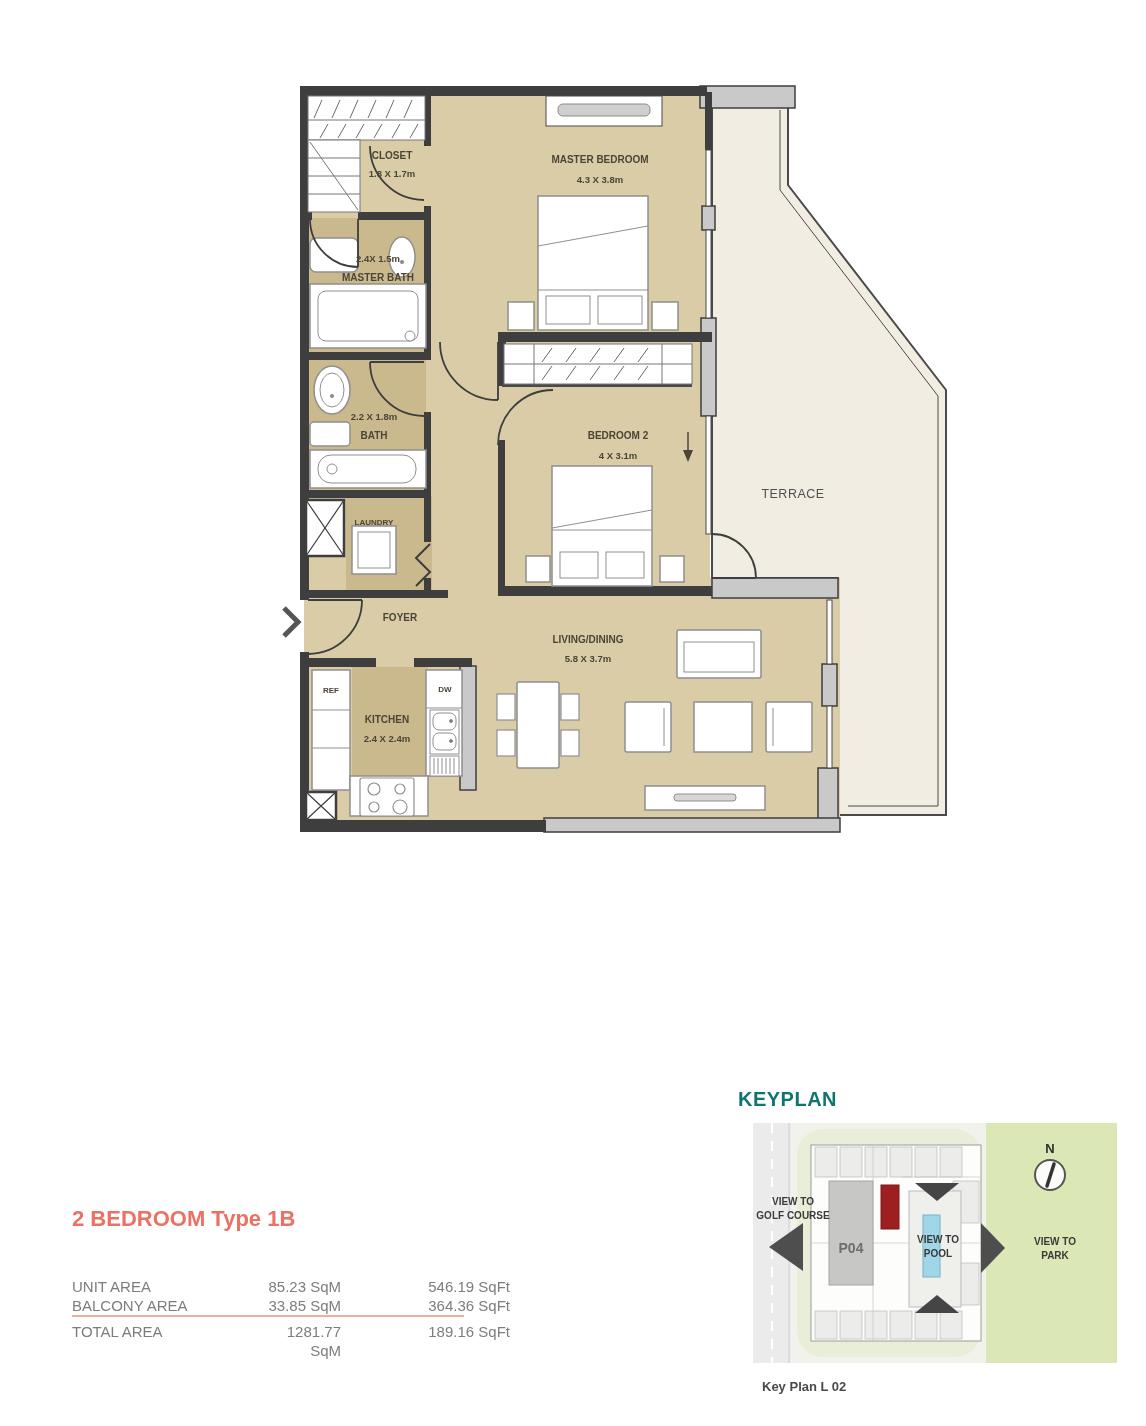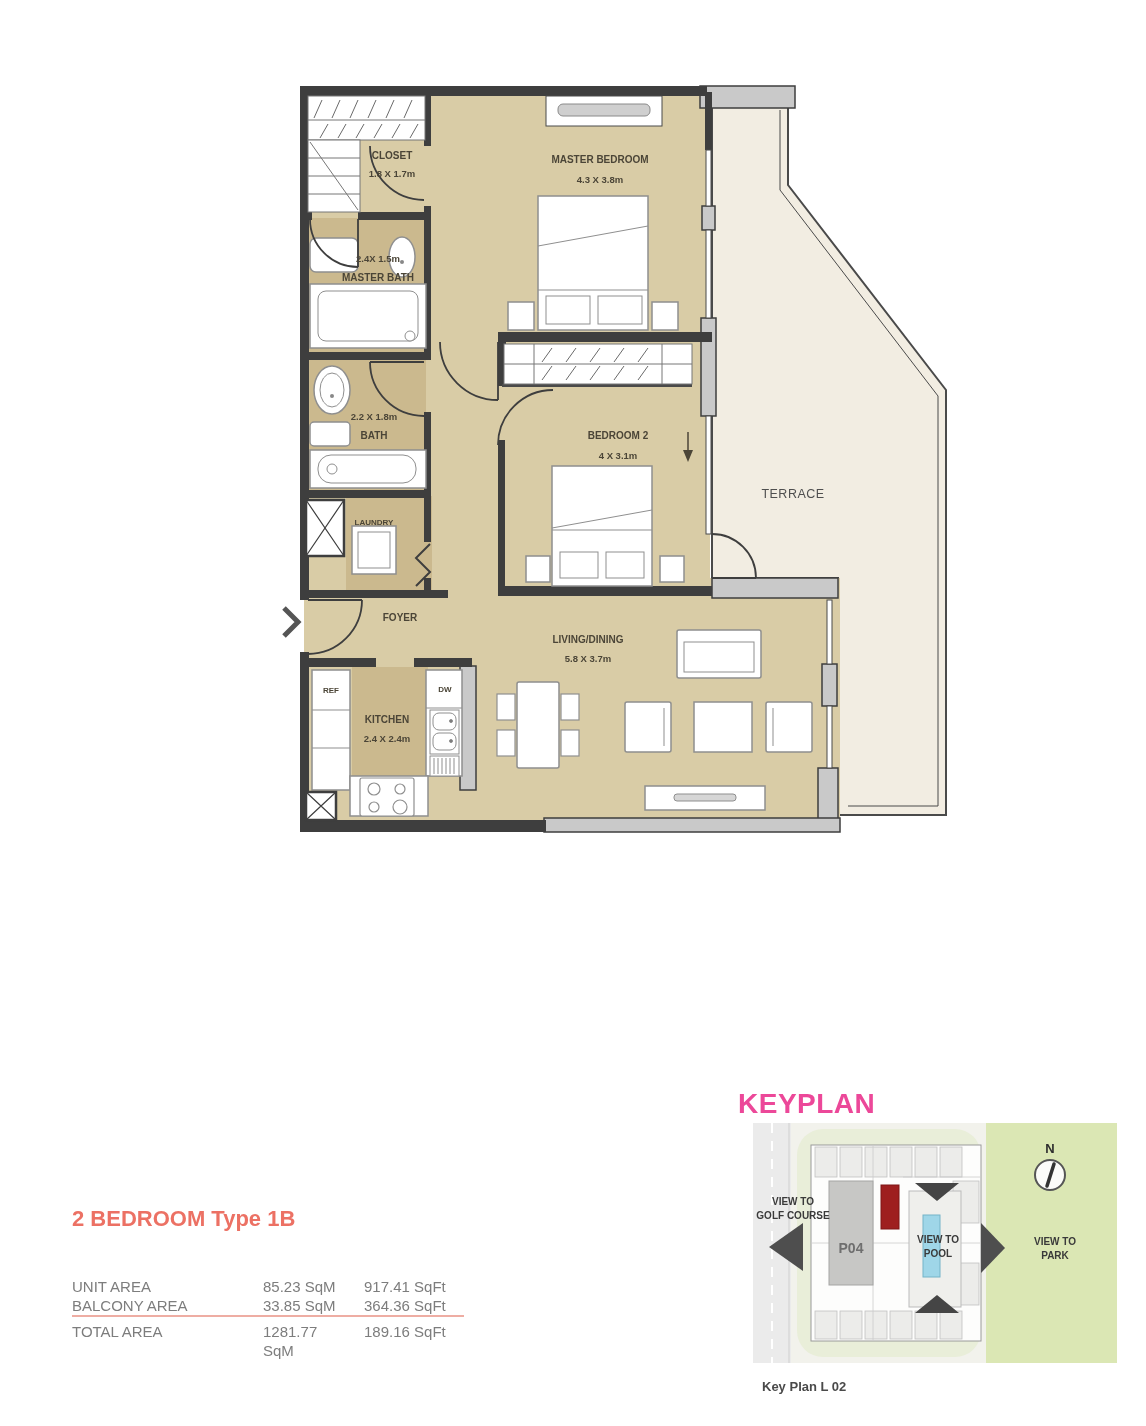--- a/index.html
+++ b/index.html
@@ -10,26 +10,26 @@
   .lbl{font-family:"Liberation Sans",sans-serif;font-weight:bold;font-size:10px;fill:#4b4537;text-anchor:middle;}
   .dim{font-family:"Liberation Sans",sans-serif;font-weight:bold;font-size:9.5px;fill:#4b4537;text-anchor:middle;}
   .tiny{font-family:"Liberation Sans",sans-serif;font-weight:bold;font-size:8px;fill:#4b4537;text-anchor:middle;}
   .terr{font-family:"Liberation Sans",sans-serif;font-size:12.5px;fill:#4f4f4f;text-anchor:middle;letter-spacing:.5px;}
   
   .kp{font-family:"Liberation Sans",sans-serif;font-weight:bold;font-size:10px;fill:#3a3a3a;text-anchor:middle;}
   .kp-big{font-family:"Liberation Sans",sans-serif;font-weight:bold;font-size:14px;fill:#6f6f6f;text-anchor:middle;}
   .kp-n{font-family:"Liberation Sans",sans-serif;font-weight:bold;font-size:13px;fill:#2e2e2e;text-anchor:middle;}
   
   #unit-title{left:72px;top:1206px;font-size:22px;font-weight:bold;color:#ec7164;text-align:right;}
-  #keyplan-title{left:738px;top:1088px;font-size:28px;font-weight:bold;color:#ec4899;letter-spacing:.5px;}
+  #keyplan-title{left:738px;top:1088px;font-size:20px;font-weight:bold;color:#0f766e;letter-spacing:.5px;}
   #keyplan-caption{left:762px;top:1379px;font-size:13px;font-weight:600;color:#4a4a4a;}
   
   #area-table{left:72px;top:1277px;width:392px;color:#7d7d7d;font-size:15px;}
   .arow{display:grid;grid-template-columns:168px 78px 146px;line-height:19px;gap:23px;}
-  .arow .c2,.arow .c3{}
+  .arow .c2,.arow .c3{text-align:right;}
   #total-row{border-top:2px solid #eeada3;padding-top:5px;}
 </style>
 </head>
 <body>
 
 <div id="page">
 
   <svg class="abs" style="left:280px;top:80px;" width="690" height="756" viewBox="280 80 690 756">
 
     <g>
@@ -315,21 +315,21 @@
   </svg>
 
   <div class="abs" id="keyplan-caption">Key Plan L 02</div>
 
   <div class="abs" id="unit-title">2 BEDROOM Type 1B</div>
 
   <div class="abs" id="area-table">
     <div class="arow">
       <span class="c1">UNIT AREA</span>
       <span class="c2">85.23 SqM</span>
-      <span class="c3">917.41 SqFt</span>
+      <span class="c3">546.19 SqFt</span>
     </div>
     <div class="arow">
       <span class="c1">BALCONY AREA</span>
       <span class="c2">33.85 SqM</span>
       <span class="c3">364.36 SqFt</span>
     </div>
     <div class="arow" id="total-row">
       <span class="c1">TOTAL AREA</span>
       <span class="c2">1281.77 SqM</span>
       <span class="c3">189.16 SqFt</span>

